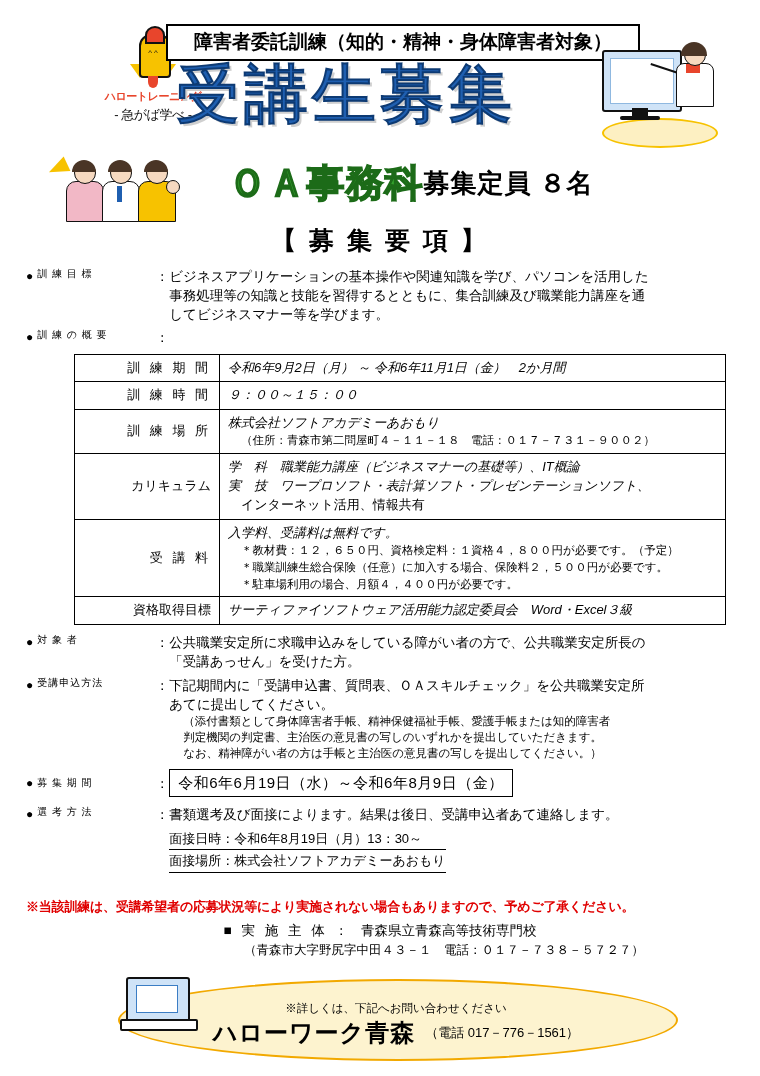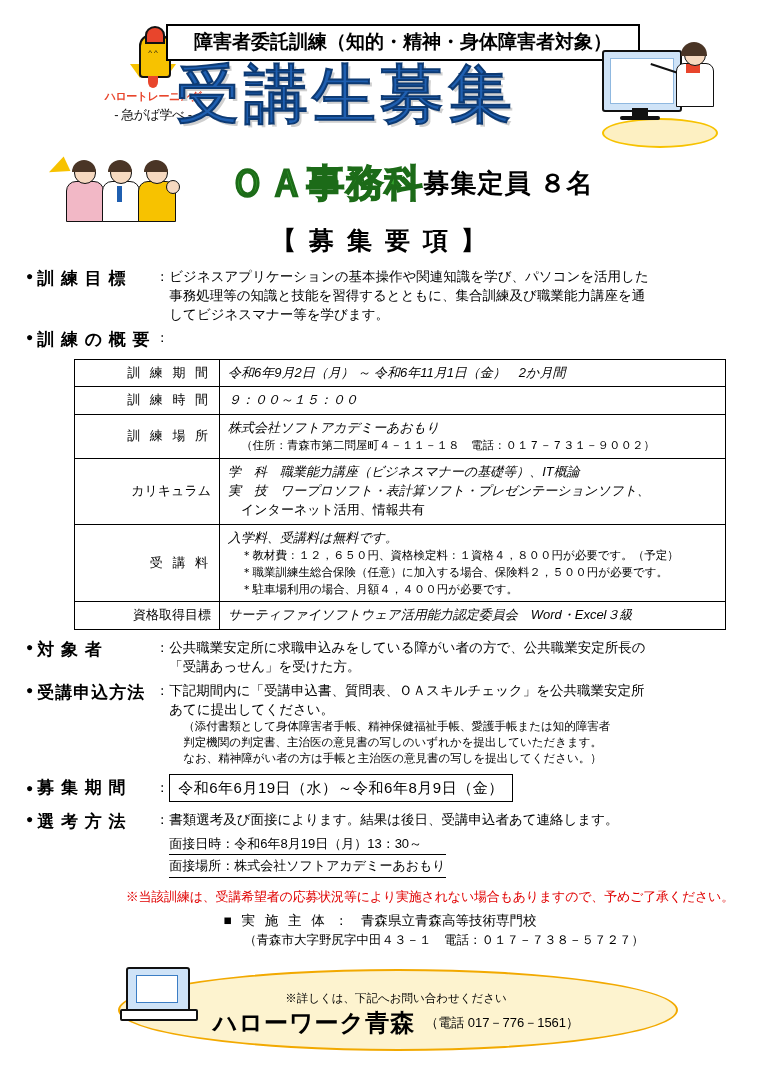--- a/index.html
+++ b/index.html
@@ -370,24 +370,23 @@
   }
   .bullet {
     flex: 0 0 auto;
     color: #000;
     font-size: 12px;
     line-height: 1.55;
     padding-right: 4px;
   }
   .label {
     flex: 0 0 118px;
-    font-size: 17px;
+    font-size: 10px;
     white-space: nowrap;
     letter-spacing: 1px;
-    font-weight: bold;
   }
   .colon {
     flex: 0 0 14px;
     text-align: center;
   }
   .content {
     flex: 1 1 auto;
   }
   .content .line { display: block; }
   .small {
@@ -433,23 +432,23 @@
     display: block;
     border-bottom: 1px solid #000;
     padding-bottom: 1px;
     margin-bottom: 2px;
     font-size: 13px;
   }
 
   .note-red {
     color: #e00000;
     font-size: 13px;
-    font-weight: normal;
-    text-align: right;
-    margin: 8px 0 6px 0;
+    font-weight: bold;
+    text-align: left;
+    margin: 23px 0 6px 0;
     letter-spacing: -0.2px;
   }
 
   .org-row {
     display: flex;
     justify-content: center;
     font-size: 13.5px;
     margin-top: 2px;
   }
   .org-label { letter-spacing: 3px; }

